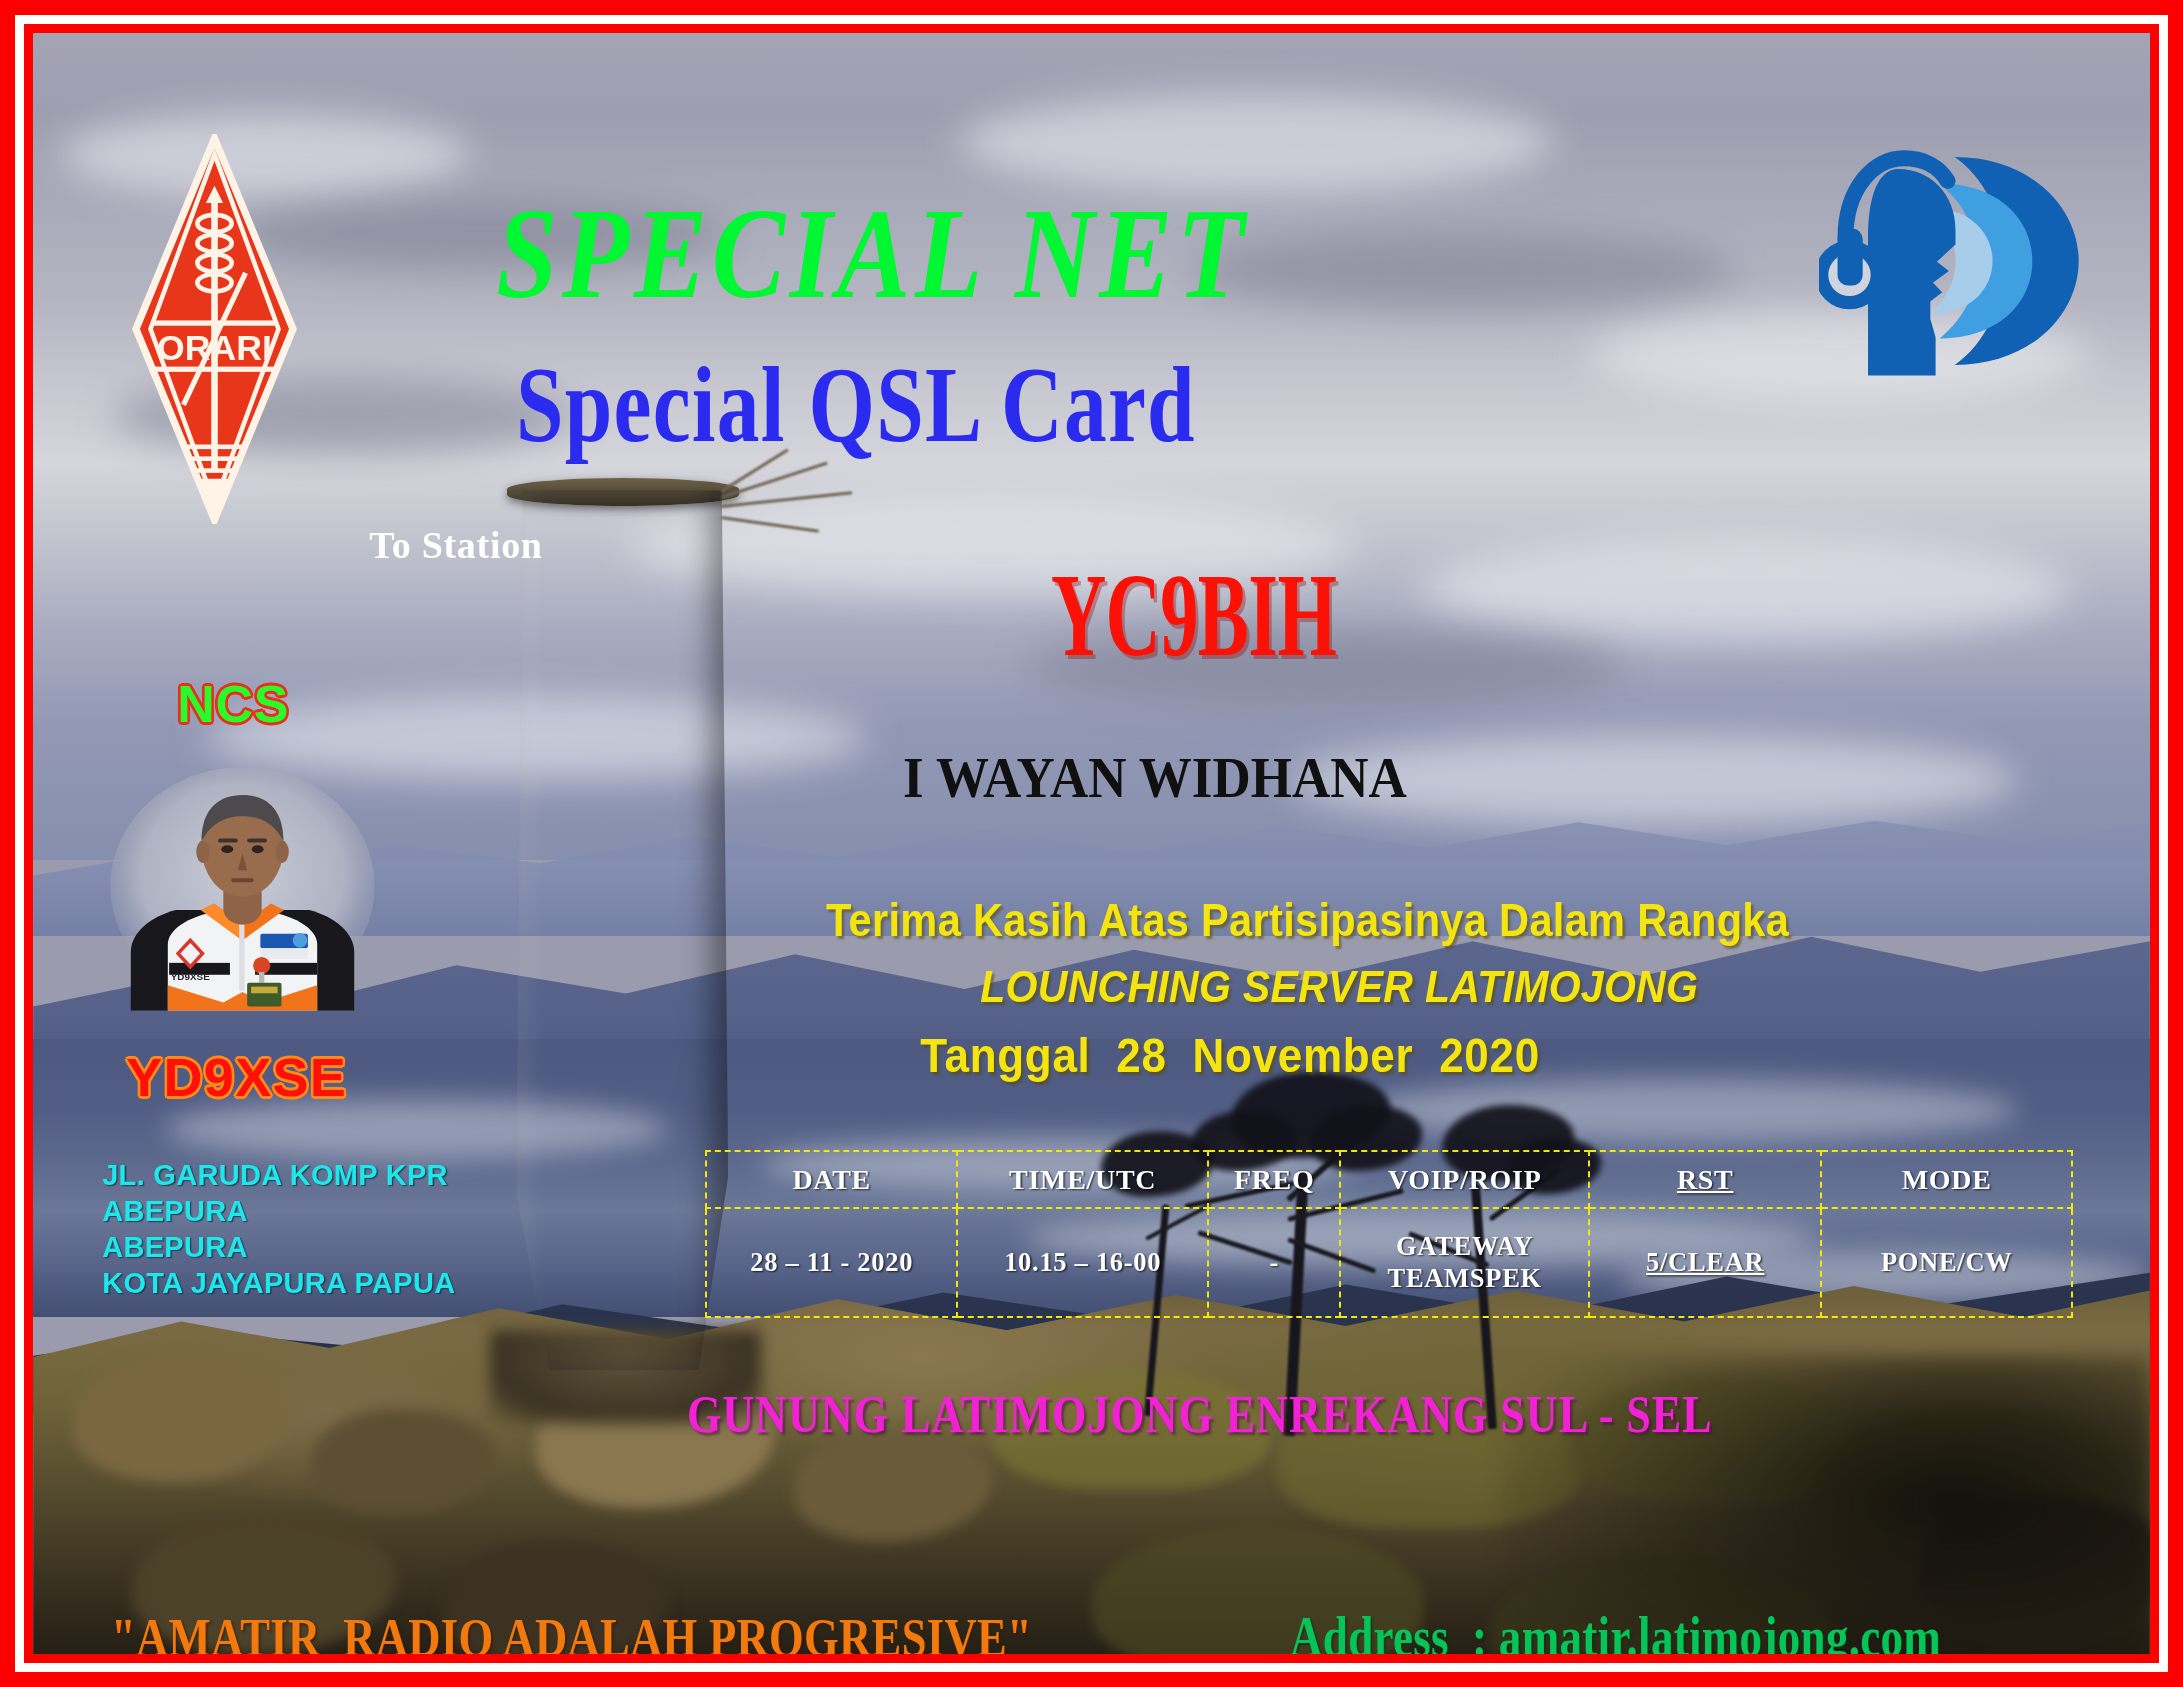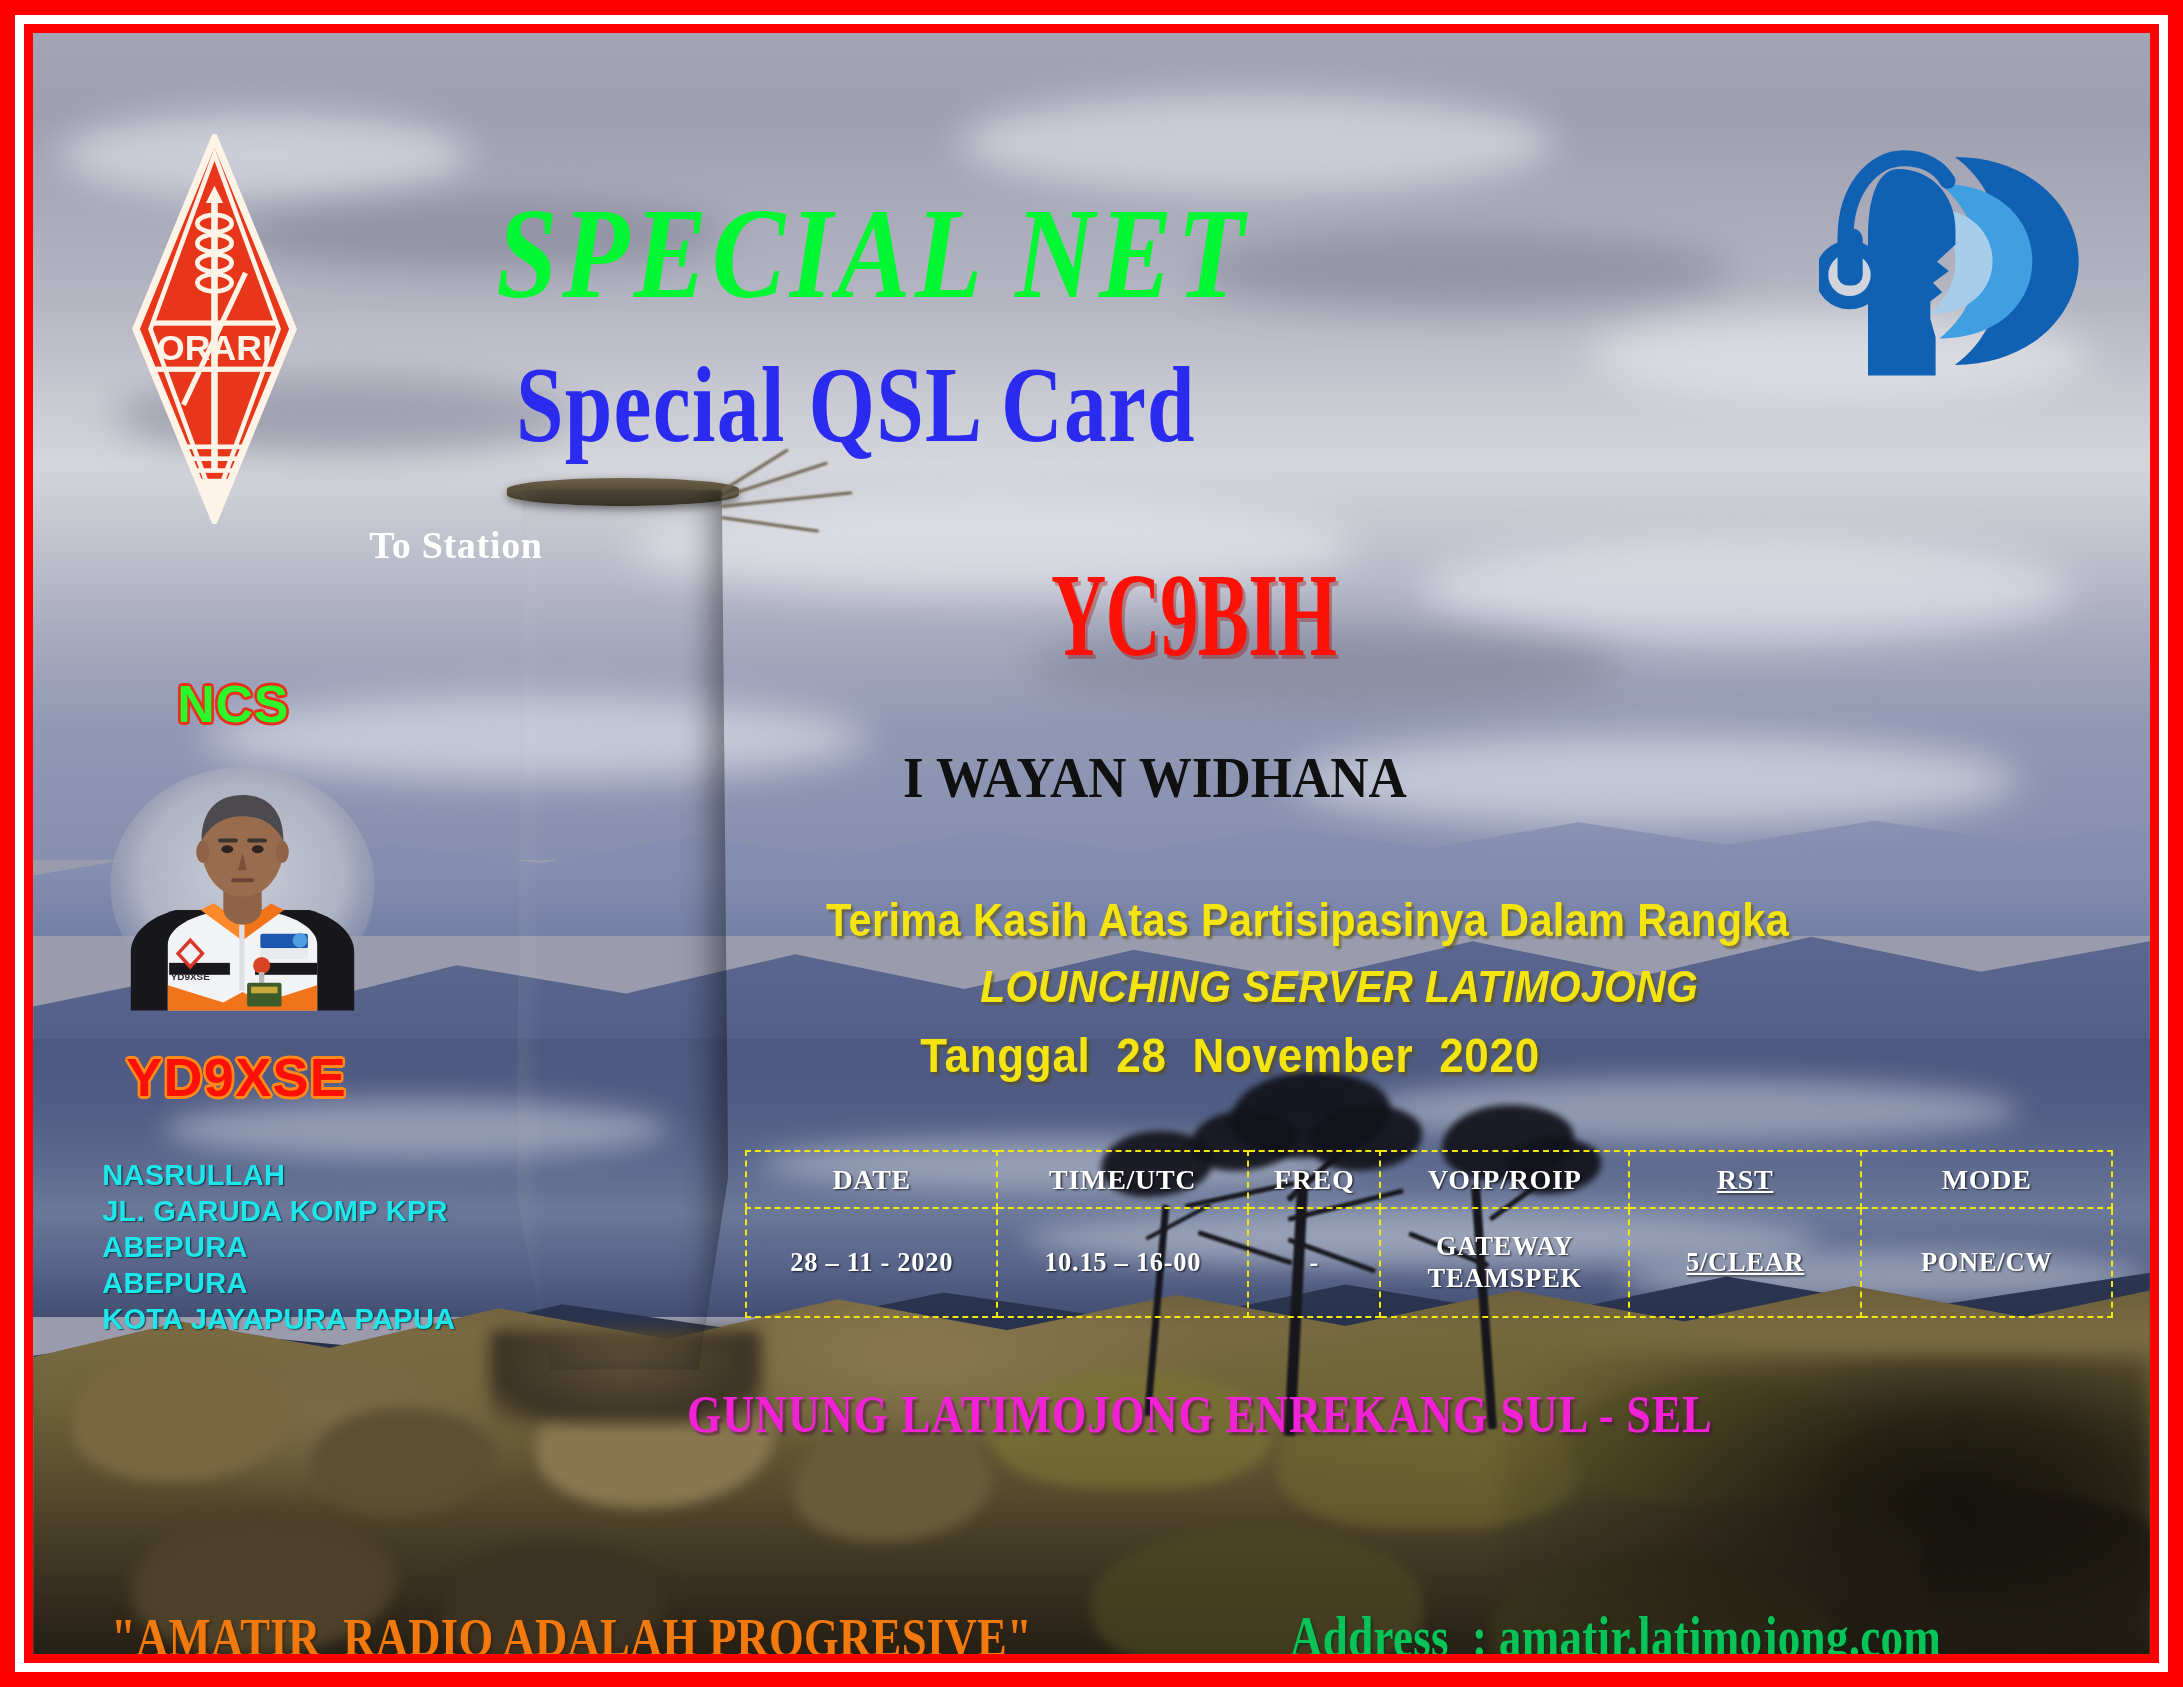--- a/index.html
+++ b/index.html
@@ -368,21 +368,21 @@
     color: #07c458;
     letter-spacing: 0.3px;
     transform: scaleY(1.16) scaleX(0.92);
     transform-origin: left top;
     text-shadow: 2px 2px 2px rgba(0,50,20,0.6);
   }
 
   
   #log-table {
     position: absolute;
-    left: 712px; top: 1117px;
+    left: 672px; top: 1117px;
     width: 1367px; height: 165px;
     border-collapse: collapse;
     table-layout: fixed;
   }
   #log-table td {
     border: 2.6px dashed #f2e70c;
     color: #ffffff;
     font-family: "Liberation Serif", serif;
     font-weight: bold;
     text-align: center;
@@ -604,21 +604,20 @@
     <div class="txt" id="operator-name">I WAYAN WIDHANA</div>
 
     <div class="txt yellow-line" id="thanks-line">Terima Kasih Atas Partisipasinya Dalam Rangka</div>
     <div class="txt yellow-line" id="event-line">LOUNCHING SERVER LATIMOJONG</div>
     <div class="txt yellow-line" id="date-line">Tanggal  28  November  2020</div>
 
     <div class="txt" id="ncs-label">NCS</div>
     <div class="txt" id="ncs-callsign">YD9XSE</div>
 
     <div id="address-block">
-      <div>NASRULLAH</div>
       <div>JL. GARUDA KOMP KPR</div>
       <div>ABEPURA</div>
       <div>ABEPURA</div>
       <div>KOTA JAYAPURA PAPUA</div>
     </div>
 
     <table id="log-table">
       <tbody>
               <tr class="header-row">
         <td class="col-date">DATE</td>

